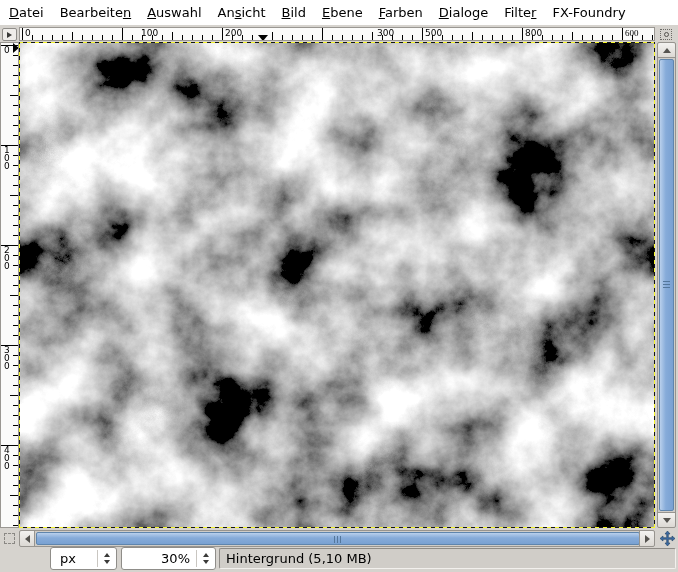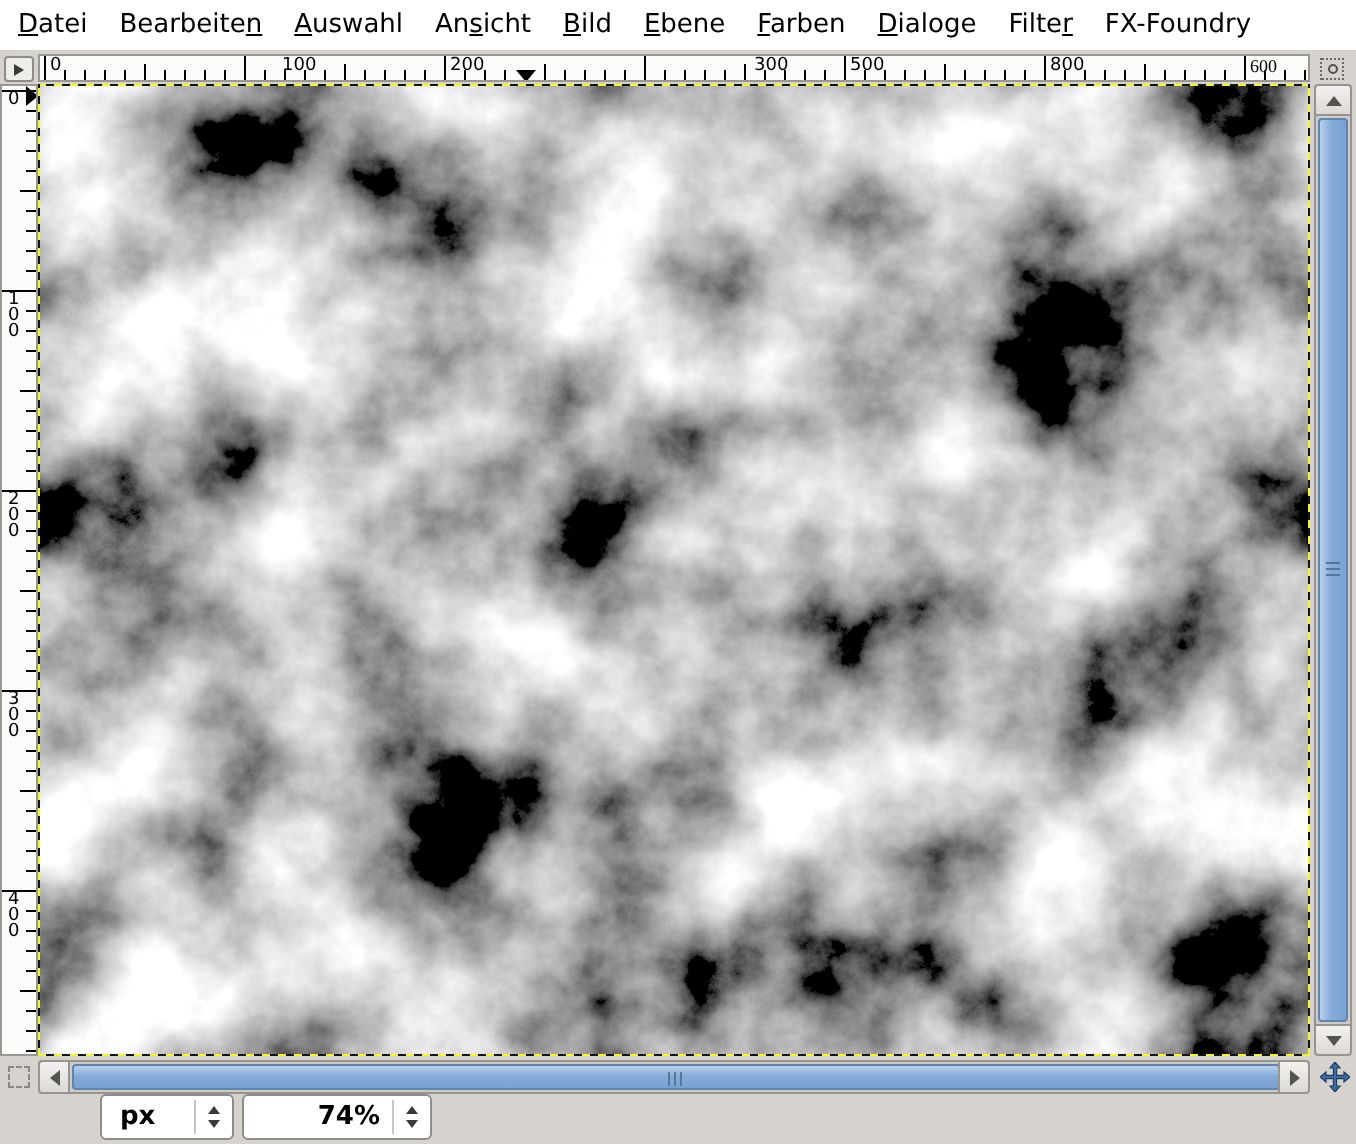--- a/index.html
+++ b/index.html
@@ -75,21 +75,21 @@
   .qmask-btn { position:absolute; left:2px; top:531px; width:15px; height:15px; display:flex; align-items:center; justify-content:center; }
   .qmask-icon { width:11px; height:11px; border:1px dashed #8a8884; }
   .nav-btn { position:absolute; left:659px; top:530px; width:17px; height:17px; display:flex; align-items:center; justify-content:center; }
 
   
   .statusbar { position:absolute; left:0; top:547px; width:678px; height:25px; background:#d6d3ce; }
   .combo { position:absolute; top:0; height:23px; background:#ffffff; border:1px solid #8f8d89; border-radius:3px;
            display:flex; align-items:center; font-size:13px; color:#000; }
   .combo.unit { left:50px; width:67px; }
   .combo.zoomc { left:121px; width:95px; }
-  .combo .val { flex:1; padding:0 6px 0 9px;font-weight:bold; }
+  .combo .val { flex:1; padding:0 6px 0 9px; }
   .combo.zoomc .val { text-align:right; }
   .combo .sep { width:1px; height:17px; background:#c9c6c1; }
   .combo .spin { width:18px; display:flex; flex-direction:column; align-items:center; justify-content:center; gap:3px; }
   .spin .u { width:0; height:0; border-left:3.5px solid transparent; border-right:3.5px solid transparent; border-bottom:4px solid #3a3a38; }
   .spin .d { width:0; height:0; border-left:3.5px solid transparent; border-right:3.5px solid transparent; border-top:4px solid #3a3a38; }
   .status-panel { position:absolute; left:219px; top:1px; width:457px; height:21px; background:#d0cdc8;
                   border:1px solid #f2f0ed; border-top-color:#8e8b86; border-left-color:#8e8b86; border-radius:2px;
                   font-size:13px; color:#000; display:flex; align-items:center; padding-left:6px; }
 </style>
 </head>
@@ -312,22 +312,25 @@
   <div class="statusbar">
     <div class="combo unit">
       <span class="val">px</span>
       <span class="sep"></span>
       <span class="spin">
           <span class="u"></span>
           <span class="d"></span>
         </span>
     </div>
     <div class="combo zoomc">
-      <span class="val">74%</span>
+      <span class="val">30%</span>
       <span class="sep"></span>
       <span class="spin">
           <span class="u"></span>
           <span class="d"></span>
         </span>
     </div>
+    <div class="status-panel">
+      <span>Hintergrund (5,10 MB)</span>
+    </div>
   </div>
 
 </div>
 
 </body></html>

